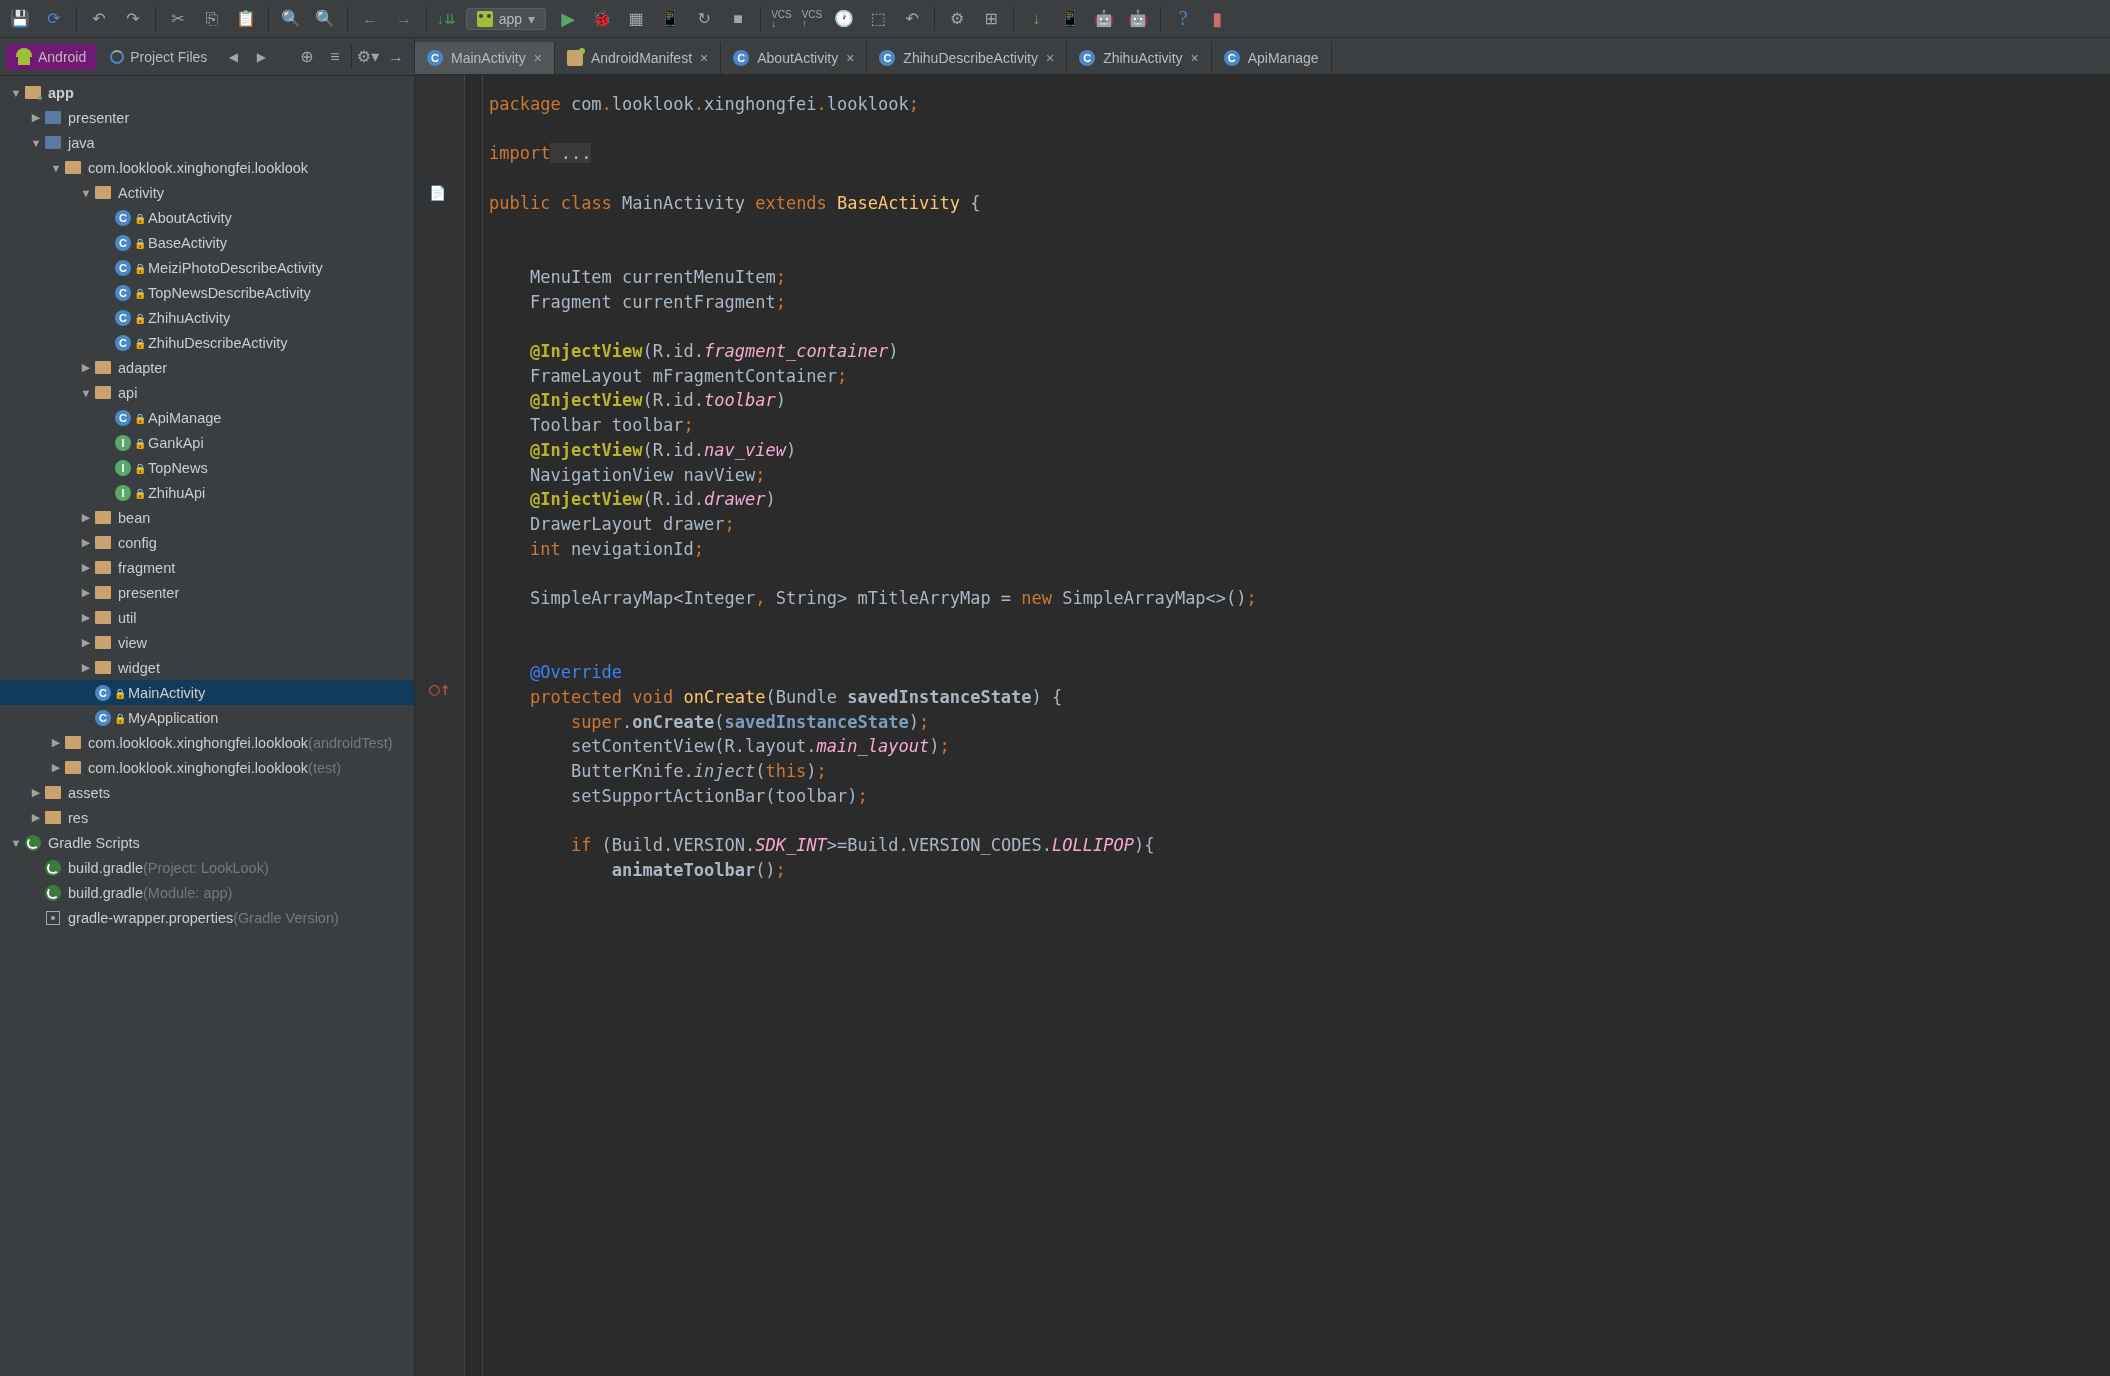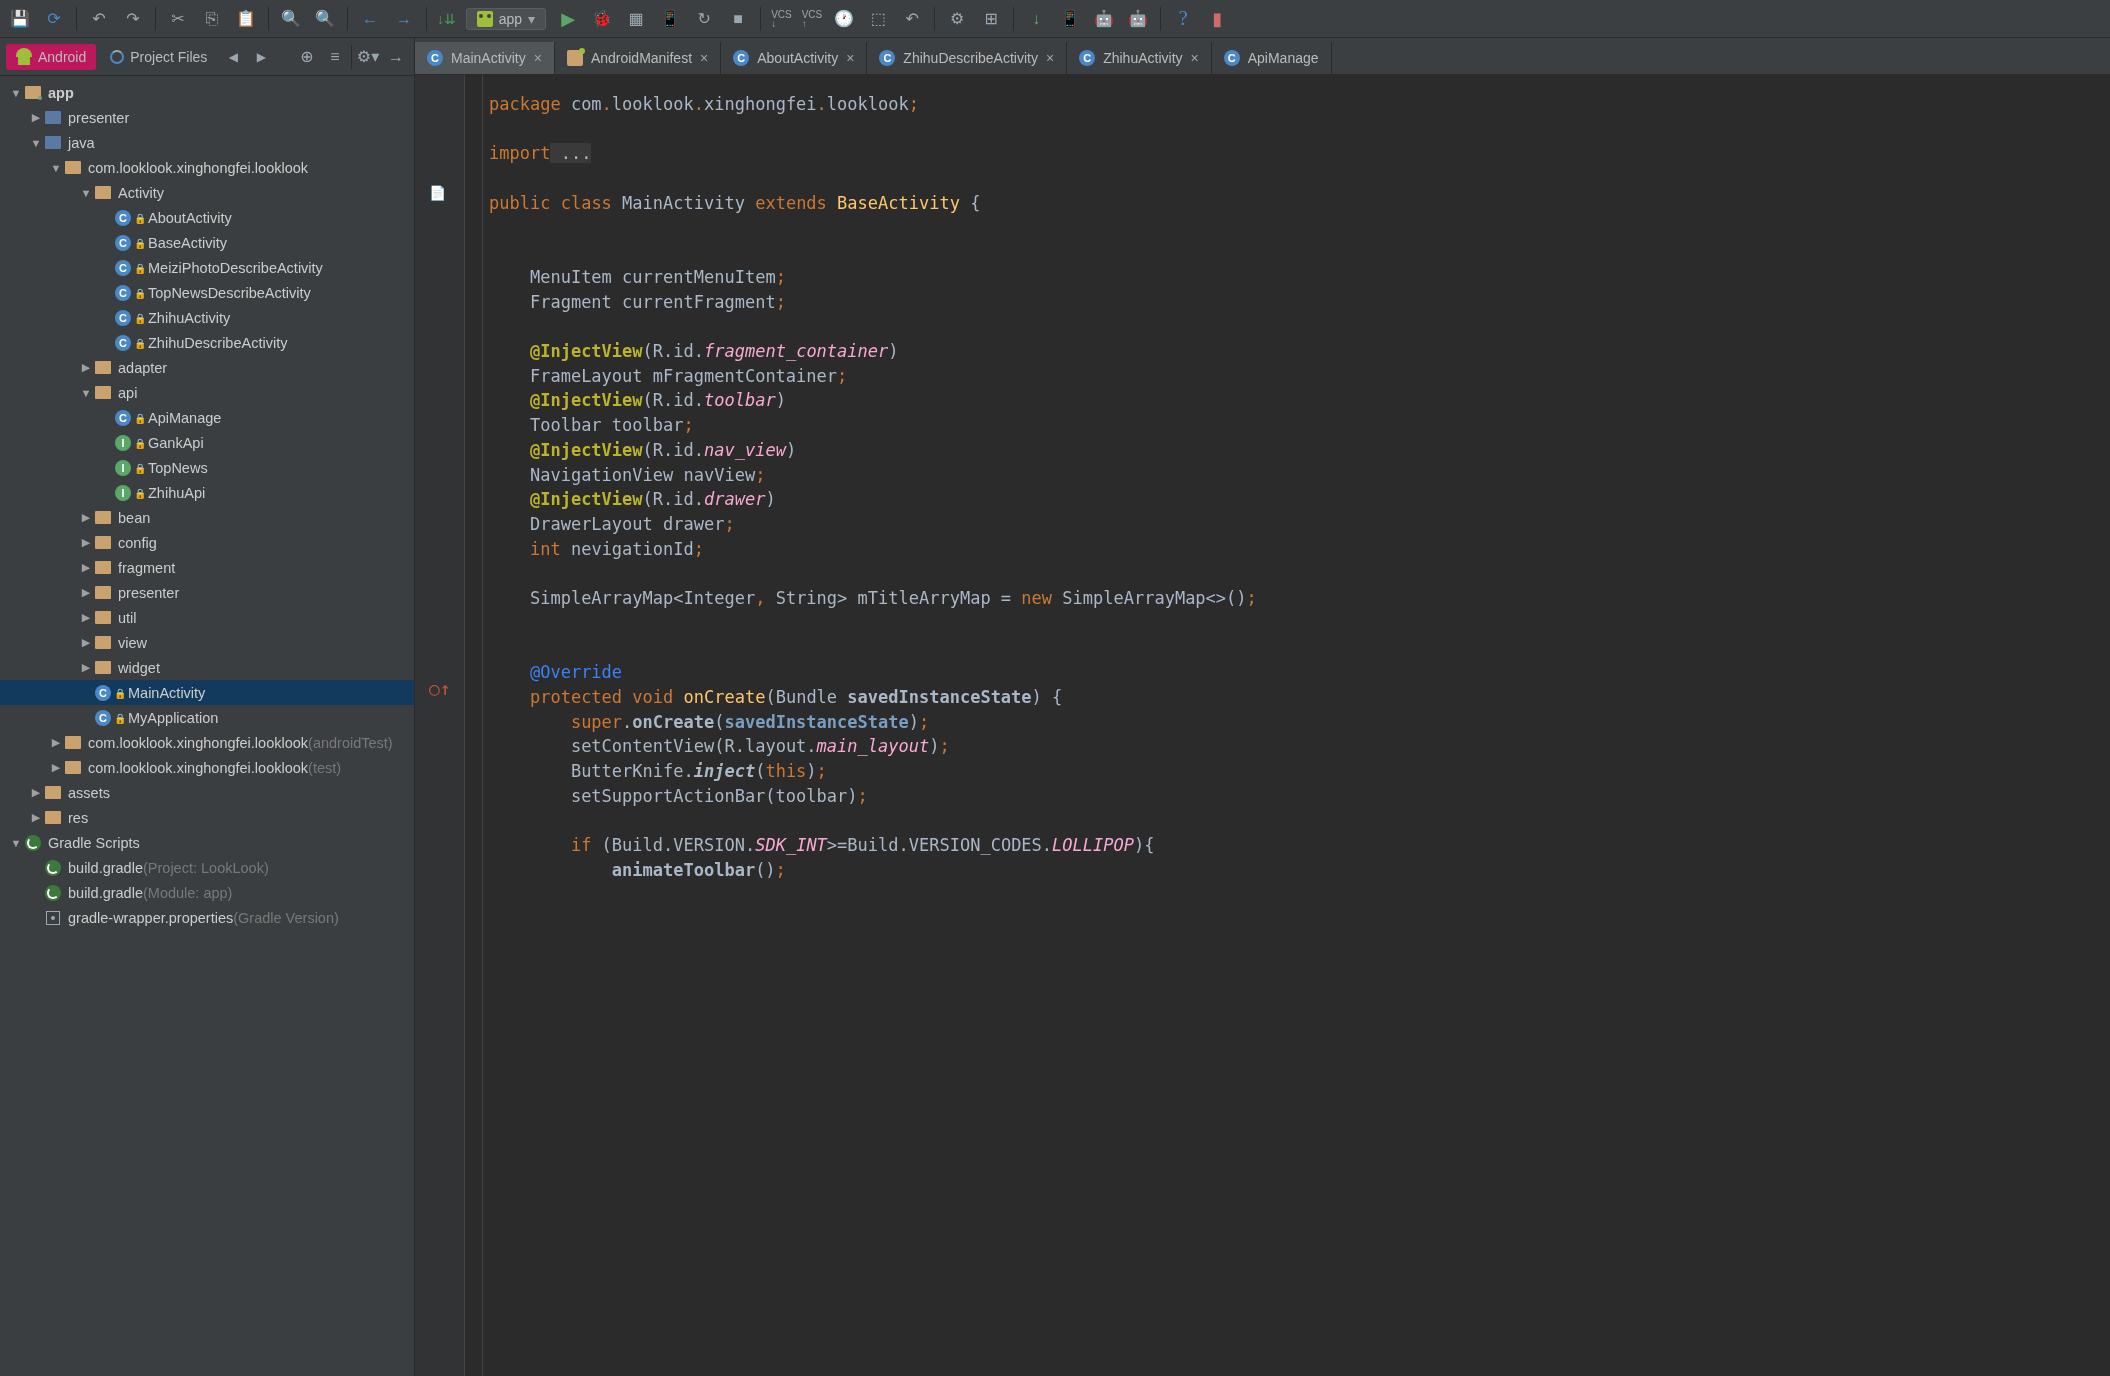--- a/index.html
+++ b/index.html
@@ -15,21 +15,21 @@
 .tb-arrow { color:#499c54; font-size:14px; }
 .run-combo { display:flex; align-items:center; background:#4b4f52; border:1px solid #5a5d5f; border-radius:3px; padding:2px 10px; gap:6px; }
 .run-combo .andicon { width:16px; height:16px; background:#9fbf3b; border-radius:2px; position:relative; }
 .run-combo .andicon::before { content:""; position:absolute; width:4px; height:4px; background:#3c3f41; border-radius:50%; top:3px; left:2px; box-shadow:8px 0 #3c3f41;}
 .play-btn { color:#59a869; font-size:18px; }
 .vcs { font-size:10px; color:#9aa7b0; line-height:9px; display:flex; flex-direction:column; }
 .main { display:flex; height:calc(100% - 38px); }
 .sidebar { width:415px; background:#3b3e40; border-right:1px solid #2b2b2b; display:flex; flex-direction:column; }
 .sb-tabs { height:38px; background:#3c3f41; border-bottom:1px solid #2b2b2b; display:flex; align-items:center; padding:0 6px; gap:4px; }
 .sb-tab { padding:4px 10px; display:flex; align-items:center; gap:6px; border-radius:3px; }
-.sb-tab.active { background:#be185d; }
+.sb-tab.active { background:#701a75; }
 .andlogo { width:16px; height:18px; position:relative; }
 .andlogo::before { content:""; position:absolute; width:16px; height:9px; background:#9fbf3b; border-radius:8px 8px 0 0; top:0; }
 .andlogo::after { content:""; position:absolute; width:12px; height:8px; background:#9fbf3b; left:2px; top:9px; }
 .sb-spacer { flex:1; }
 .tree { flex:1; overflow:auto; padding-top:4px; font-size:14.5px;}
 .tree-row { display:flex; align-items:center; height:25px; padding-left:8px; cursor:pointer; white-space:nowrap;}
 .tr-arrow { width:16px; color:#a0a0a0; font-size:11px; text-align:center; }
 .tr-icon { width:18px; height:18px; margin-right:6px; display:flex; align-items:center; justify-content:center; font-size:11px; }
 .ico-folder { width:16px; height:13px; background:#c9a26d; border-radius:1px; position:relative;}
 .ico-folder.with-dot::after { content:""; position:absolute; width:4px; height:4px; background:#6fa66f; border-radius:50%; bottom:-1px; right:-1px;}
@@ -446,20 +446,20 @@
     <span>DrawerLayout</span> <span>drawer</span><span class="kw">;</span>
     <span class="kw">int</span> <span>nevigationId</span><span class="kw">;</span>
 
     <span>SimpleArrayMap</span>&lt;<span>Integer</span><span class="kw">,</span> <span>String</span>&gt; <span>mTitleArryMap</span> = <span class="kw">new</span> <span>SimpleArrayMap</span>&lt;&gt;()<span class="kw">;</span>
 
 
     <span class="override">@Override</span>
     <span class="kw">protected</span> <span class="kw">void</span> <span class="fn">onCreate</span>(<span>Bundle</span> <span style="font-weight:bold;">savedInstanceState</span>) {
         <span class="kw">super</span>.<span style="font-weight:bold;">onCreate</span>(<span style="font-weight:bold;color:#79abff;color:#7a9ec2;">savedInstanceState</span>)<span class="kw">;</span>
         <span>setContentView</span>(<span>R</span>.<span>layout</span>.<span class="ital">main_layout</span>)<span class="kw">;</span>
-        <span>ButterKnife</span>.<span style="font-weight:bold;font-style:italic;">inject</span>(<span class="kw">this</span>)<span class="kw">;</span>
+        <span>ButterKnife</span>.<span style="font-weight:normal;font-style:italic;">inject</span>(<span class="kw">this</span>)<span class="kw">;</span>
         <span>setSupportActionBar</span>(<span>toolbar</span>)<span class="kw">;</span>
 
         <span class="kw">if</span> (<span>Build</span>.<span>VERSION</span>.<span class="ital">SDK_INT</span>&gt;=<span>Build</span>.<span>VERSION_CODES</span>.<span class="ital">LOLLIPOP</span>){
             <span style="font-weight:bold;">animateToolbar</span>()<span class="kw">;</span></pre>
     </div>
   </div>
 </div>
 
 </body></html>

